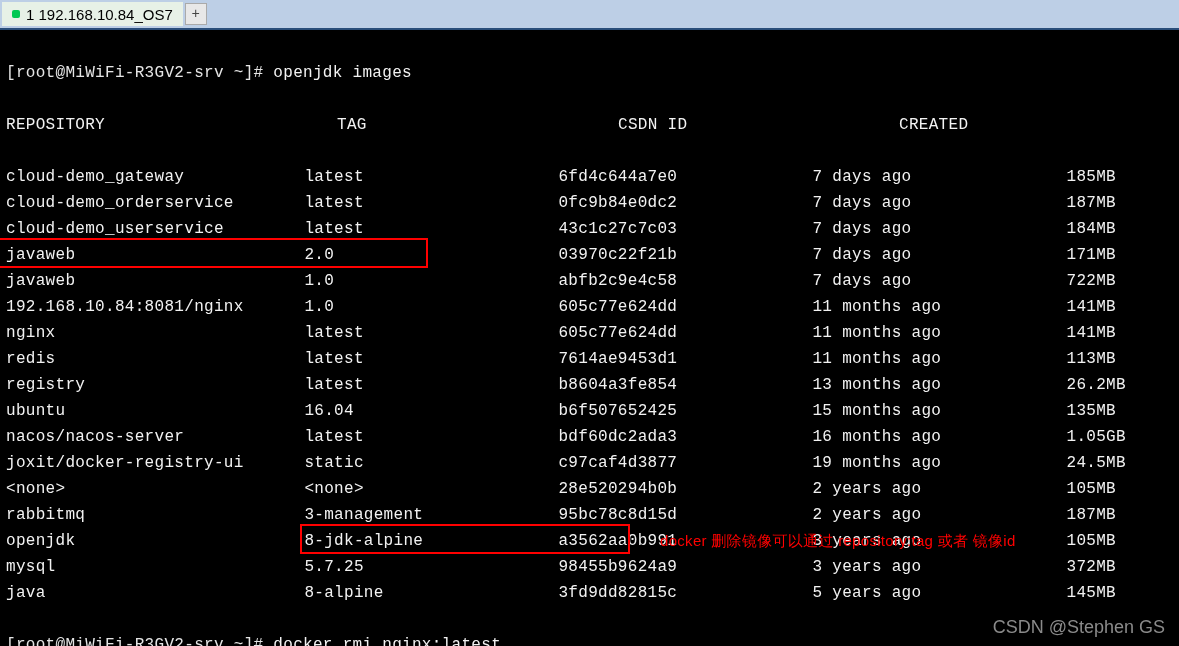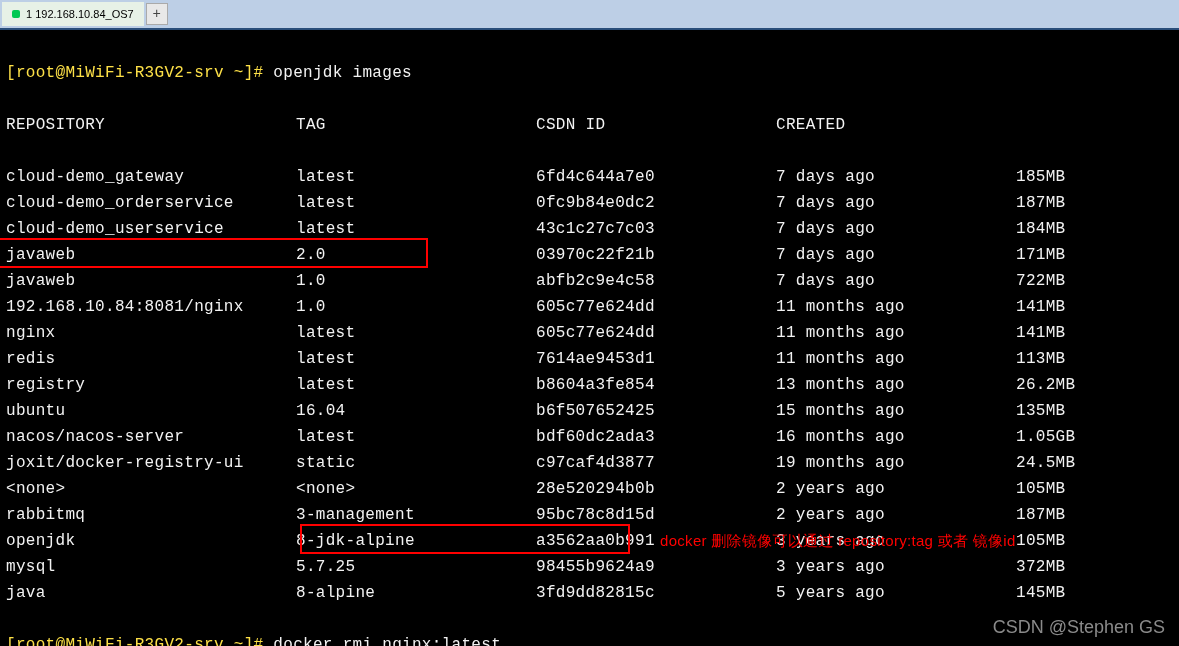--- a/index.html
+++ b/index.html
@@ -20,21 +20,21 @@
       padding-left: 2px;
     }
     .tab {
       background: #e7f1e7;
       height: 24px;
       display: flex;
       align-items: center;
       padding: 0 10px;
       border-radius: 0;
       font-family: Arial, sans-serif;
-      font-size: 11px;
+      font-size: 15px;
       color: #000;
       margin-right: 2px;
     }
     .tab-indicator {
       width: 8px;
       height: 8px;
       background: #00c853;
       border-radius: 2px;
       margin-right: 6px;
     }
@@ -53,22 +53,22 @@
     .terminal {
       background: #000;
       color: #f2f2f2;
       padding: 4px 6px;
       line-height: 26px;
       white-space: pre;
       letter-spacing: 0.3px;
       border-top: 2px solid #2a4e7a;
       position: relative;
     }
-    .prompt { color: #fde047; }
-    .row { display: flex; }
+    .prompt { color: #e5e5e5; }
+    .row { display: flex; gap: 41px; }
     .col-repo { width: 290px; }
     .col-tag { width: 240px; }
     .col-id { width: 240px; }
     .col-created { width: 240px; }
     .col-size { width: 120px; }
     .redbox {
       position: absolute;
       border: 2px solid #ff0000;
       pointer-events: none;
     }

